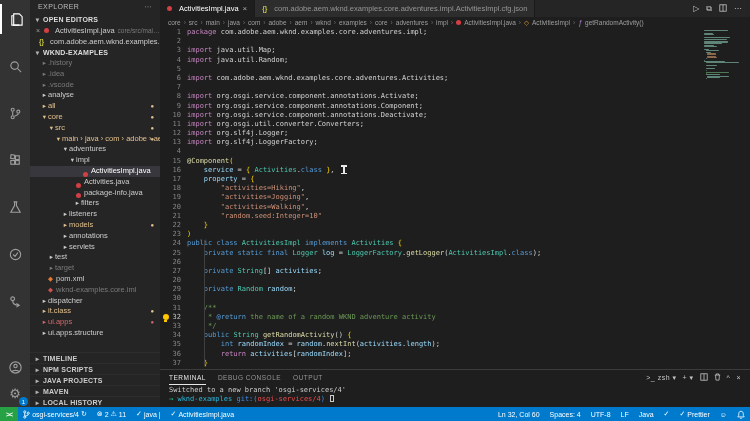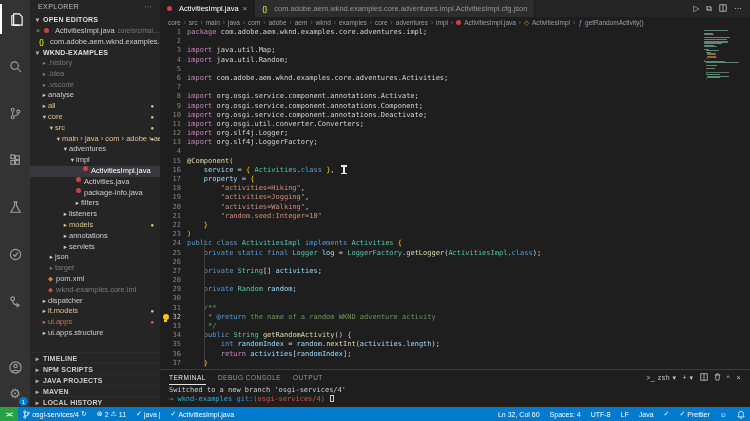--- a/index.html
+++ b/index.html
@@ -15,21 +15,21 @@
     width:9px;height:9px;border-radius:50%;display:flex;align-items:center;justify-content:center}
   
   .sidebar{width:130px;background:#252526;flex:none;display:flex;flex-direction:column;font-size:7.5px;overflow:hidden}
   .sb-title{height:14px;line-height:14px;padding:0 8px;color:#bbbbbb;font-size:7px;letter-spacing:.4px;display:flex;justify-content:space-between}
   .sec-head{height:11px;line-height:11px;font-weight:bold;color:#dddddd;padding:0 4px;display:flex;align-items:center;gap:2px;font-size:7px;letter-spacing:.2px}
   .chev{display:inline-block;width:7px;color:#b0b0b0;font-size:6.5px;text-align:center;flex:none}
   .oe-row{height:11px;line-height:11px;display:flex;align-items:center;padding-left:6px;gap:3px;white-space:nowrap;overflow:hidden;cursor:pointer}
   .oe-close{color:#9a9a9a;font-size:7px;width:6px}
   .detail{color:#7a7a7a;font-size:6.5px;overflow:hidden;text-overflow:ellipsis}
   .tree{flex:1;overflow:hidden;position:relative}
-  .trow{height:10.8px;line-height:10.8px;display:flex;align-items:flex-start;white-space:nowrap;cursor:pointer;color:#cccccc;position:relative}
+  .trow{height:10.8px;line-height:10.8px;display:flex;align-items:flex-end;white-space:nowrap;cursor:pointer;color:#cccccc;position:relative}
   .trow.dim{color:#7a7a7a}
   .trow.mod{color:#e2c08d}
   .trow.err{color:#d16969}
   .trow.sel{background:#37373d;color:#ffffff}
   .dot{position:absolute;right:6px;font-size:6px}
   .dot.mod{color:#e2c08d}.dot.err{color:#d16969}
   .fi{display:inline-block;flex:none;margin-right:3px}
   .fi-java{width:5px;height:5px;border-radius:50%;background:#d23f44}
   .fi-json{color:#cbcb41;font-size:6.5px;font-weight:bold}
   .fi-xml{color:#e37933;font-size:6.5px}
@@ -248,21 +248,21 @@
         <div class="trow" style="padding-left: 32px;">
           <span class="chev" style="color: inherit;">▸</span>
           <span>annotations</span>
         </div>
         <div class="trow" style="padding-left: 32px;">
           <span class="chev" style="color: inherit;">▸</span>
           <span>servlets</span>
         </div>
         <div class="trow" style="padding-left: 18px;">
           <span class="chev" style="color: inherit;">▸</span>
-          <span>json</span>
+          <span>test</span>
         </div>
         <div class="trow dim" style="padding-left: 18px;">
           <span class="chev" style="color: inherit;">▸</span>
           <span>target</span>
         </div>
         <div class="trow" style="padding-left: 11px;">
           <span class="chev" style="color: inherit;"></span>
           <span class="fi fi-xml">◆</span>
           <span>pom.xml</span>
         </div>
@@ -270,21 +270,21 @@
           <span class="chev" style="color: inherit;"></span>
           <span class="fi fi-iml">◆</span>
           <span>wknd-examples.core.iml</span>
         </div>
         <div class="trow" style="padding-left: 11px;">
           <span class="chev" style="color: inherit;">▸</span>
           <span>dispatcher</span>
         </div>
         <div class="trow mod" style="padding-left: 11px;">
           <span class="chev" style="color: inherit;">▸</span>
-          <span>it.models</span>
+          <span>it.class</span>
           <span class="dot mod">●</span>
         </div>
         <div class="trow err" style="padding-left: 11px;">
           <span class="chev" style="color: inherit;">▸</span>
           <span>ui.apps</span>
           <span class="dot err">●</span>
         </div>
         <div class="trow" style="padding-left: 11px;">
           <span class="chev" style="color: inherit;">▸</span>
           <span>ui.apps.structure</span>

